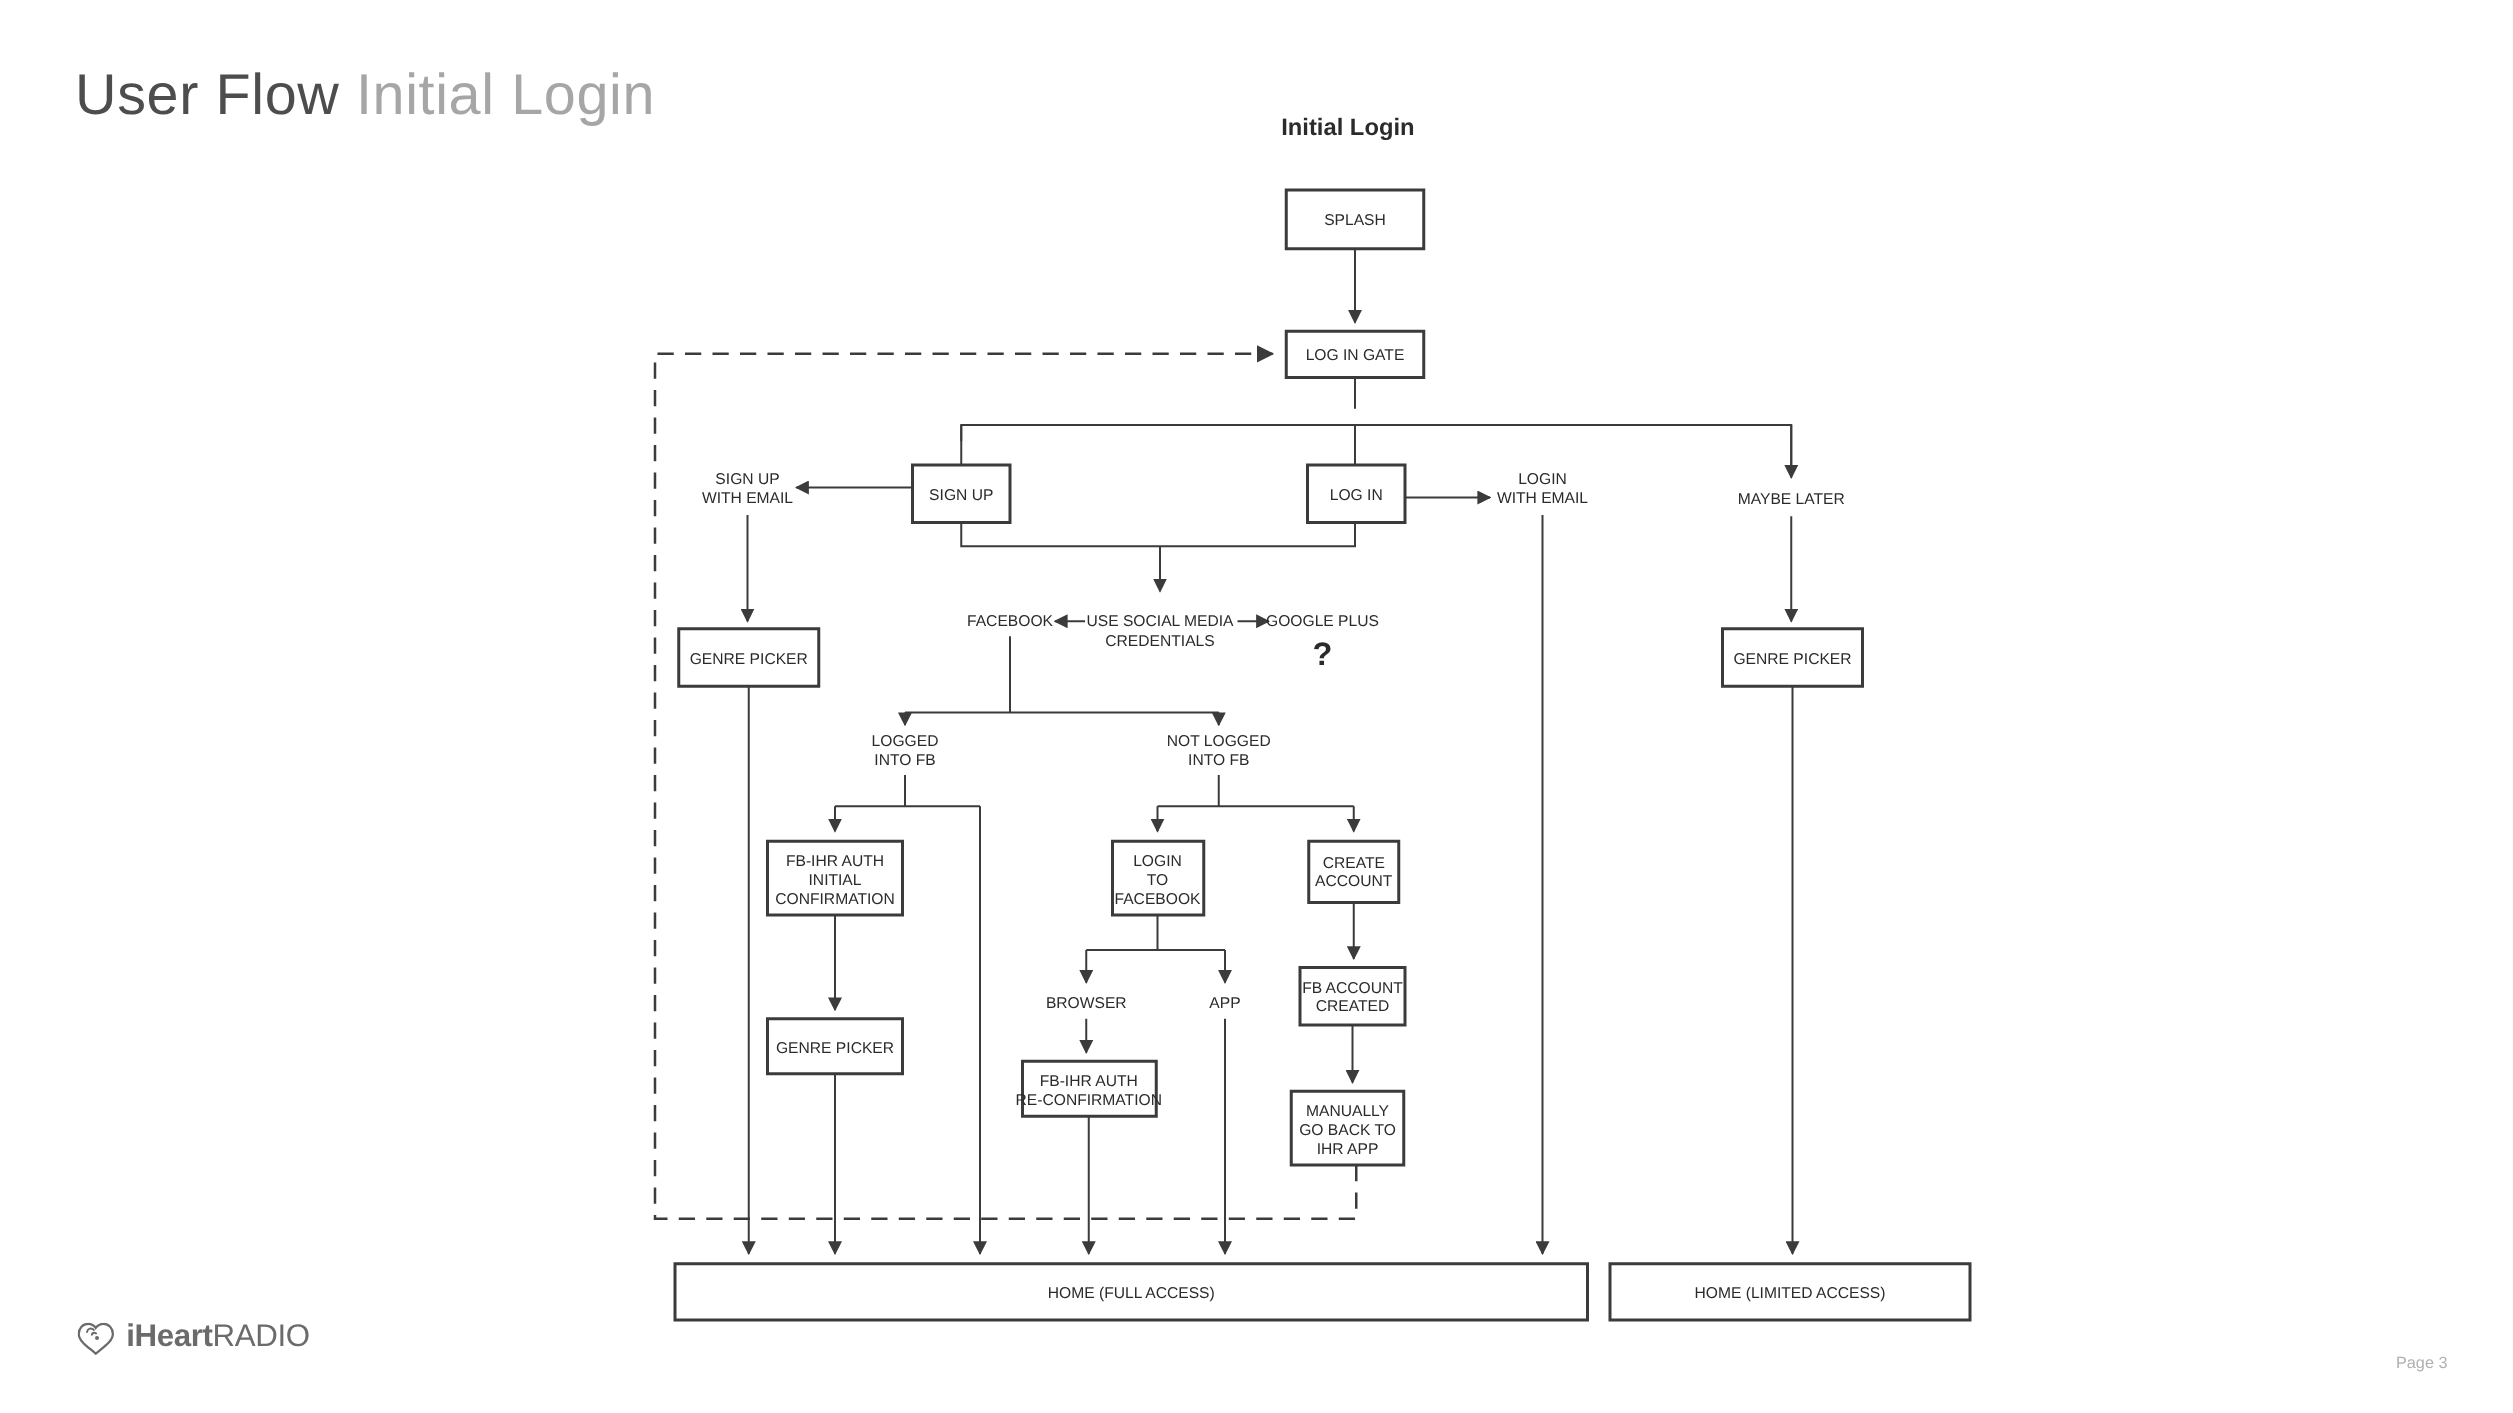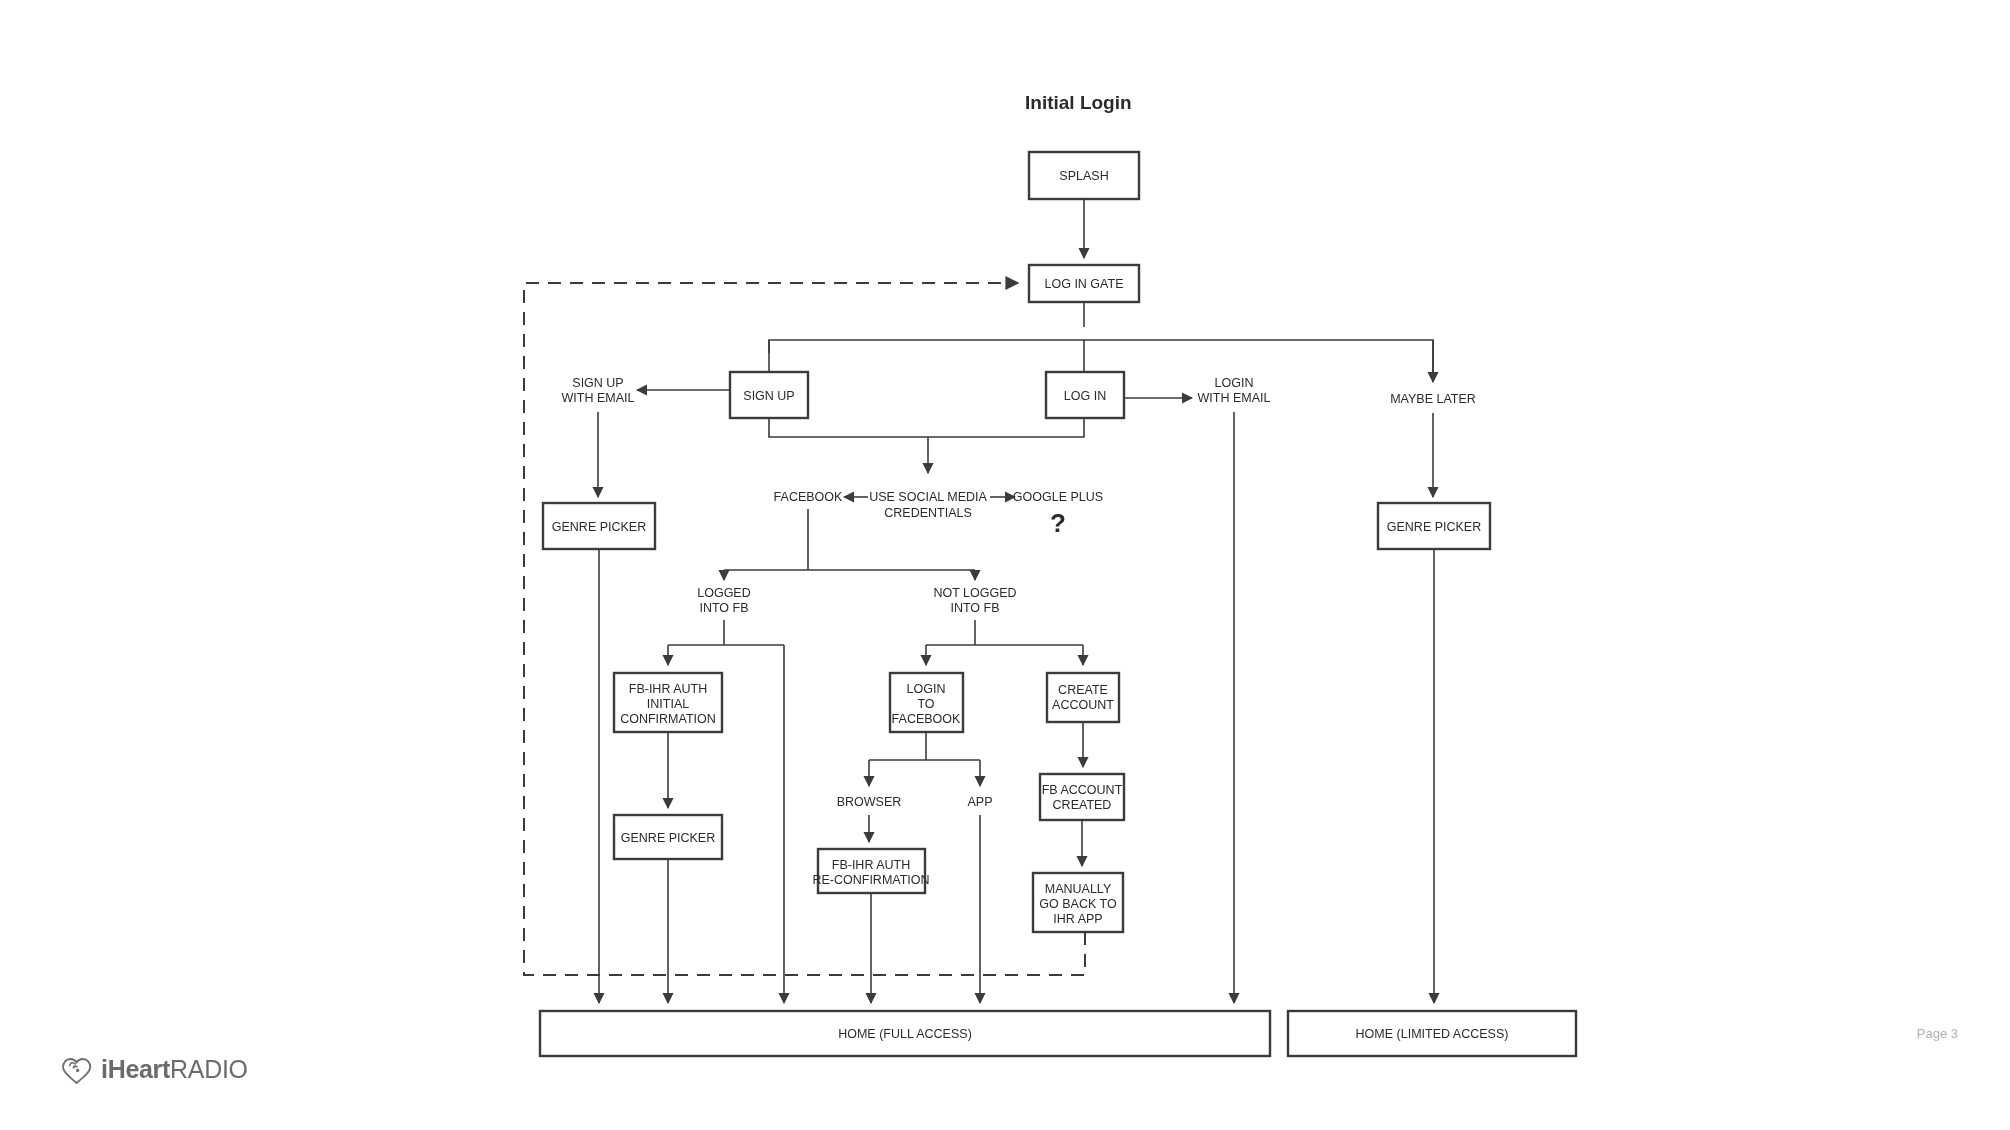--- a/index.html
+++ b/index.html
@@ -12,36 +12,40 @@
   #title .light{color:#a6a6a6;}
 
   
   #diagram-title{position:absolute;left:1025px;top:92px;font-size:19px;font-weight:bold;color:#2b2b2b;white-space:nowrap;}
 
   
   #footer-logo{position:absolute;left:62px;top:1055px;display:flex;align-items:flex-end;gap:9px;}
   #footer-logo .logo-text{font-size:25px;color:#6b6b6b;letter-spacing:-.3px;}
   #footer-logo .logo-text b{font-weight:bold;}
   #footer-logo .logo-text span.thin{font-weight:400;}
-  #page-number{position:absolute;right:52px;top:1026px;font-size:13px;color:#b0b0b0;}
+  #page-number{position:absolute;right:52px;top:1082px;font-size:13px;color:#b0b0b0;}
 
   
   #flow{position:absolute;left:0;top:0;width:2010px;height:1130px;}
   .bx{fill:#fff;stroke:#3b3b3b;stroke-width:2.4;}
   .ln{stroke:#3b3b3b;stroke-width:1.6;fill:none;}
   .dash{stroke:#3b3b3b;stroke-width:2;fill:none;stroke-dasharray:13 9;}
   .lbl{font-family:"Liberation Sans",sans-serif;font-size:12.5px;fill:#2b2b2b;text-anchor:middle;}
   .bxlbl{font-family:"Liberation Sans",sans-serif;font-size:12.5px;fill:#2b2b2b;text-anchor:middle;}
   .qm{font-family:"Liberation Sans",sans-serif;font-size:26px;font-weight:bold;fill:#2b2b2b;text-anchor:middle;}
 </style>
 </head>
 <body>
 
 <div id="slide">
 
+  <div id="title">
+    <span class="strong">User Flow</span>
+    <span class="light">Initial Login</span>
+  </div>
 
   <div id="diagram-title">Initial Login</div>
 
   <svg id="flow" viewBox="0 0 2010 1130" xmlns="http://www.w3.org/2000/svg">
     <defs>
       <marker id="ah" viewBox="0 0 10 10" refX="9" refY="5" markerWidth="7" markerHeight="7" orient="auto-start-reverse">
         <path d="M0,0 L10,5 L0,10 z" fill="#3b3b3b"></path>
       </marker>
     </defs>
 

